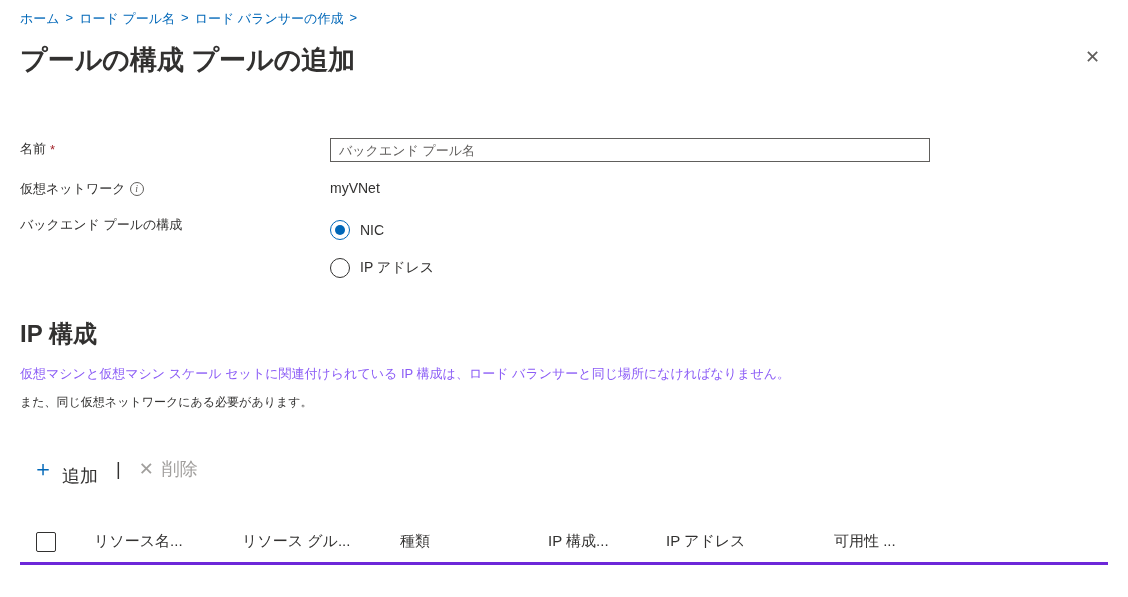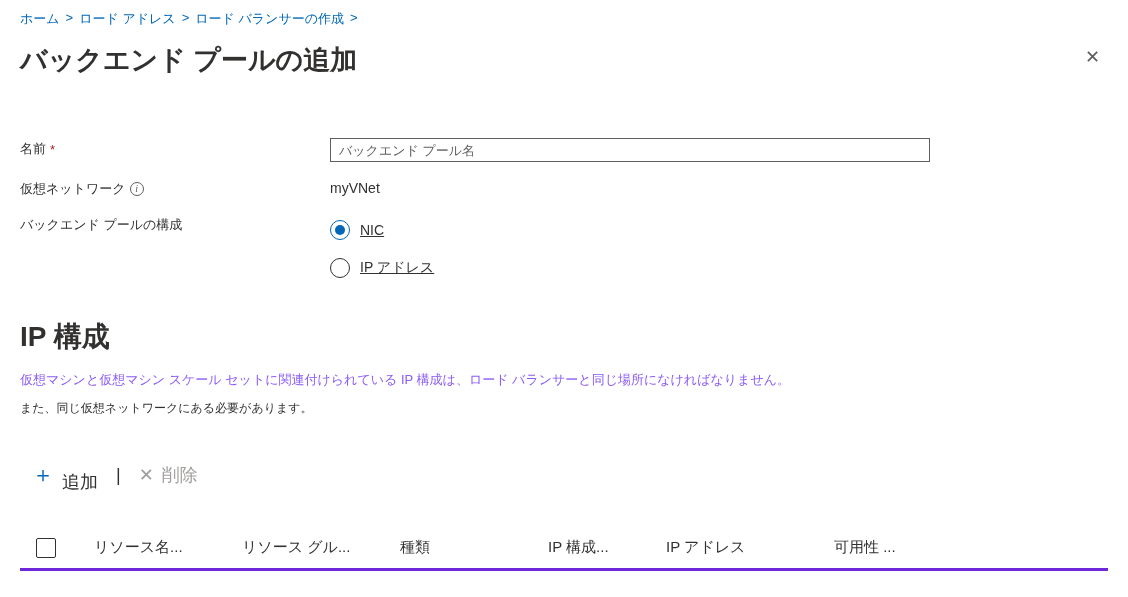--- a/index.html
+++ b/index.html
@@ -128,24 +128,23 @@
       background: #0067b8;
       border-radius: 50%;
       display: none;
     }
     .radio-outer.selected .radio-inner {
       display: block;
     }
     .radio-label {
       font-size: 14px;
       color: #323130;
-      text-decoration: underline;
     }
     .section-title {
-      font-size: 28px;
+      font-size: 24px;
       font-weight: 600;
       color: #323130;
       margin-top: 40px;
       margin-bottom: 14px;
     }
     .section-desc {
       font-size: 13px;
       color: #8b5cf6;
       line-height: 1.5;
     }
@@ -218,28 +217,28 @@
     .col-5 { width: 160px; }
     .col-6 { width: 120px; }
     .config-section { }
   </style>
 </head>
 <body>
 
 <div class="breadcrumbs">
   <a>ホーム</a>
   <span class="sep">&gt;</span>
-  <a>ロード アドレス</a>
+  <a>ロード プール名</a>
   <span class="sep">&gt;</span>
   <a>ロード バランサーの作成</a>
   <span class="sep">&gt;</span>
 </div>
 
 <div class="header-row">
-  <h1 class="page-title">バックエンド プールの追加</h1>
+  <h1 class="page-title">プールの構成 プールの追加</h1>
   <span class="close-x">✕</span>
 </div>
 
 <div class="form-row">
   <div class="form-label">
     <span>名前</span>
     <span class="req">*</span>
   </div>
   <div class="form-control">
     <input type="text" class="text-input" placeholder="バックエンド プール名" style="">

